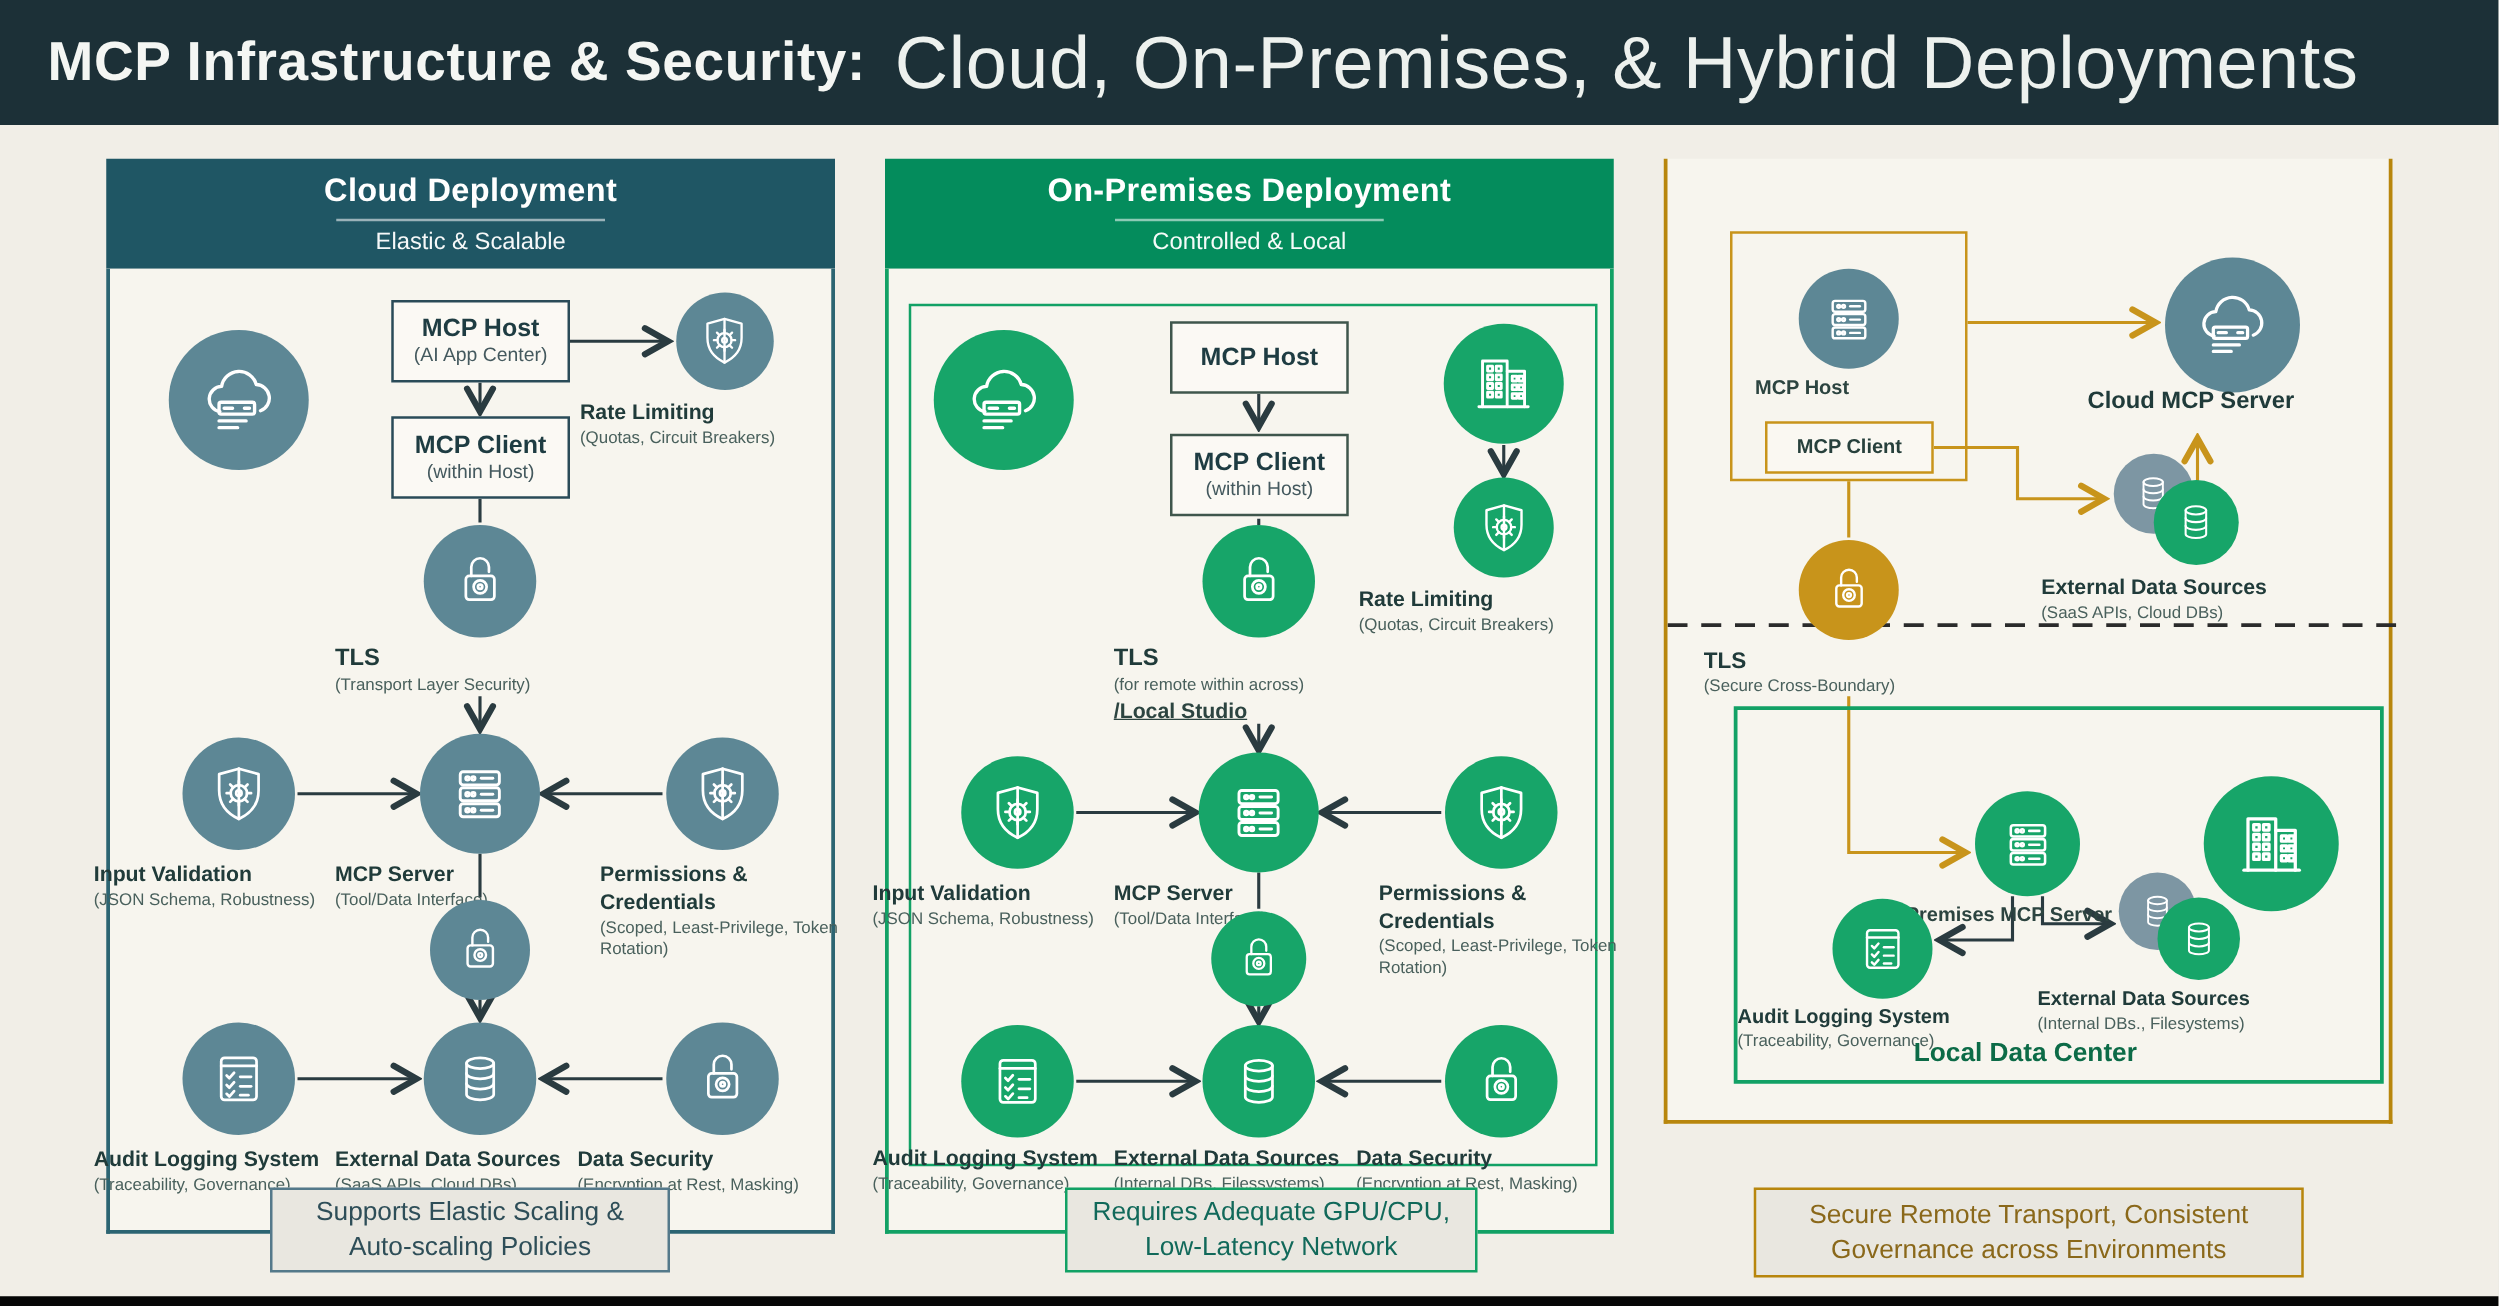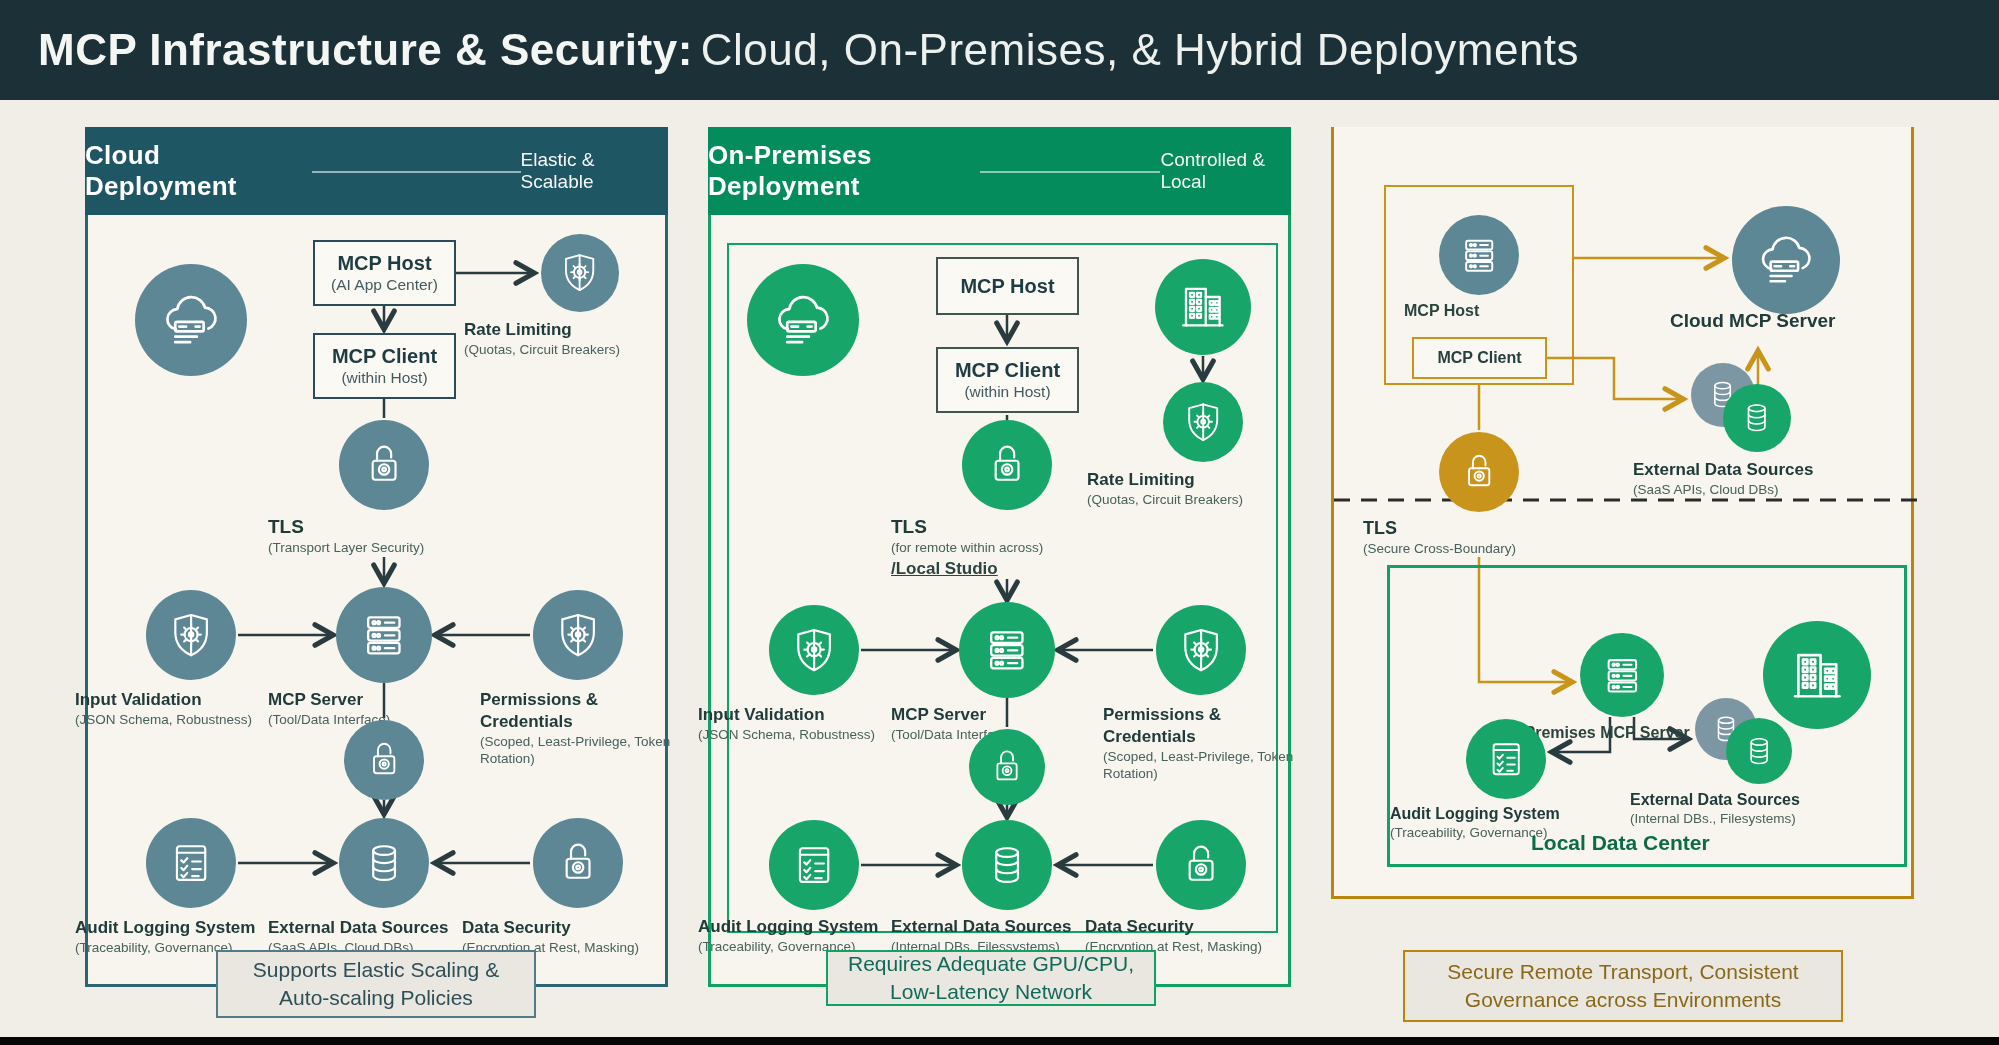--- a/index.html
+++ b/index.html
@@ -2,25 +2,25 @@
 <html><head>
 <meta charset="utf-8">
 <style>
   html,body{margin:0;padding:0;background:#e8e6df;}
   #canvas{position:relative;width:1999px;height:1045px;background:#f1eee7;overflow:hidden;
           font-family:"Liberation Sans",sans-serif;}
   
   .topbar{position:absolute;left:0;top:0;width:1999px;height:100px;background:#1c3037;
           display:flex;align-items:center;padding-left:38px;box-sizing:border-box;}
   .tb-b{font-weight:700;font-size:44px;color:#f4f6f3;letter-spacing:.5px;}
-  .tb-r{font-weight:400;font-size:44px;color:#edf1ee;margin-left:8px;letter-spacing:.5px;}
+  .tb-r{font-weight:400;font-size:59px;color:#edf1ee;margin-left:23px;letter-spacing:.5px;}
   .botbar{position:absolute;left:0;top:1037px;width:1999px;height:8px;background:#060606;}
   
   .col{position:absolute;top:127px;width:583px;height:860px;}
-  .chead{height:88px;display:flex;flex-direction:row;align-items:center;justify-content:center;color:#fff;}
+  .chead{height:88px;display:flex;flex-direction:column;align-items:center;justify-content:center;color:#fff;}
   .ht{font-size:26px;font-weight:700;letter-spacing:.3px;}
   .hline{width:215px;height:2px;background:rgba(255,255,255,.55);margin:7px 0 6px;}
   .hs{font-size:19px;font-weight:400;color:rgba(255,255,255,.96);}
   .col-body{position:relative;height:772px;background:#f7f5ee;border:3px solid;border-top:none;box-sizing:border-box;padding-left:45px;}
   .c-cloud .chead{background:#1f5664;} .c-cloud .col-body{border-color:#2c6472;}
   .c-onprem .chead{background:#048c5c;} .c-onprem .col-body{border-color:#12a165;}
   .c-hybrid .chead{background:#a4720e;} .c-hybrid .col-body{border-color:#b8860d;}
   
   .overlay{position:absolute;left:0;top:0;width:583px;height:772px;pointer-events:none;}
   .ln{stroke:#2a3b40;stroke-width:2.5;fill:none;}
@@ -366,21 +366,21 @@
       </div>
       <div class="nlab" style="left:296px;top:701px">
         <div class="nt">External Data Sources</div>
         <div class="ns">(Internal DBs, Filessystems)</div>
       </div>
       <div class="nlab" style="left:490px;top:701px">
         <div class="nt">Data Security</div>
         <div class="ns">(Encryption at Rest, Masking)</div>
       </div>
     </div>
-    <div class="cfoot" style="left:118px;top:823px;width:330px;height:56px">Requires Adequate GPU/CPU, Low-Latency Network</div>
+    <div class="cfoot" style="left:144px;top:823px;width:330px;height:68px">Requires Adequate GPU/CPU, Low-Latency Network</div>
   </div>
 
   <div class="col c-hybrid" style="left:1331px">
     <div class="col-body">
       <svg class="overlay">
         <path class="ldash" d="M0,373 H583"></path>
         <path class="lg" d="M240,131 H388" marker-end="url(#m-gold)"></path>
         <path class="lg" d="M213,231 H280 V272 H347" marker-end="url(#m-gold)"></path>
         <path class="lg" d="M424,262 V226" marker-end="url(#m-gold)"></path>
         <path class="lg" d="M145,258 V303"></path>

